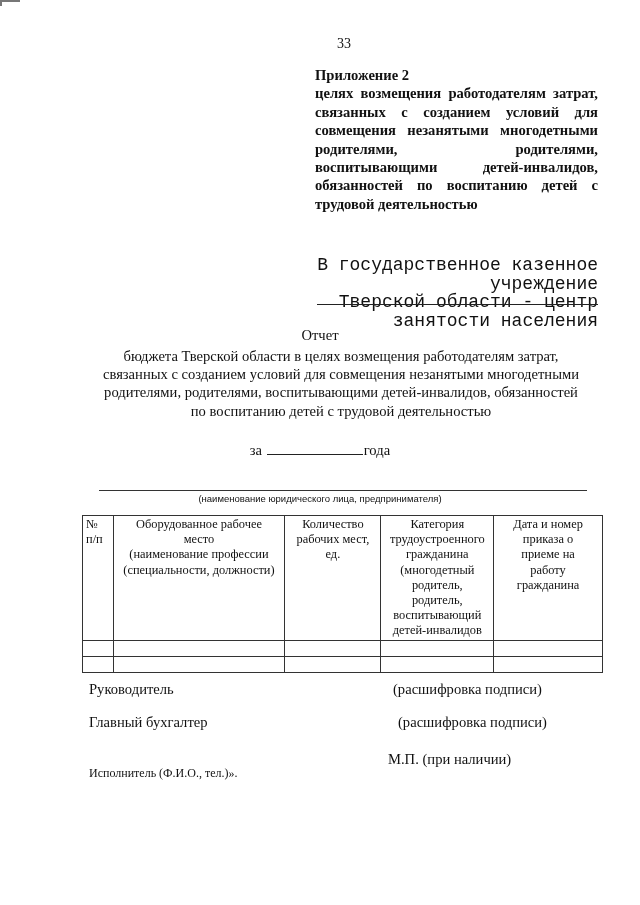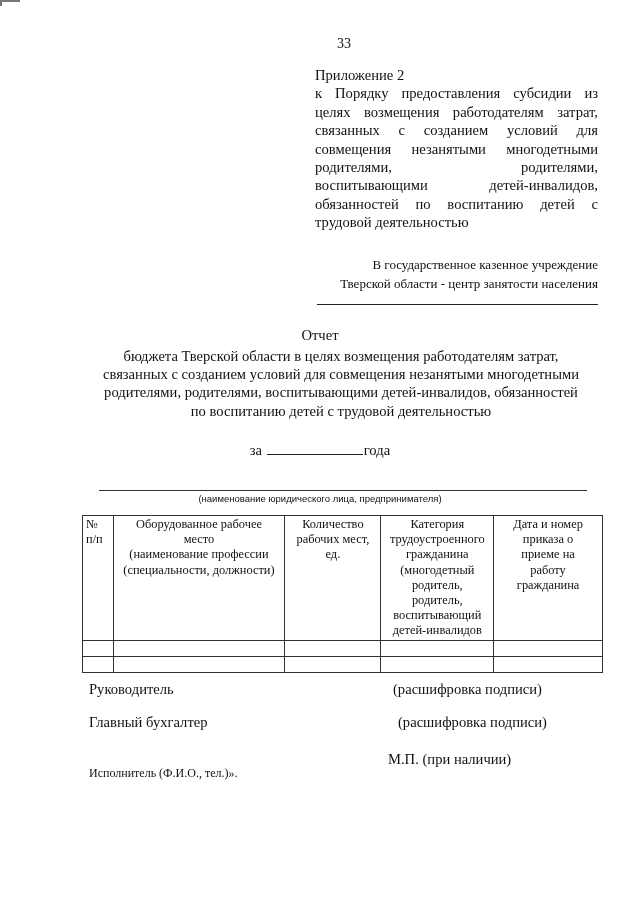--- a/index.html
+++ b/index.html
@@ -3,24 +3,24 @@
 <meta charset="utf-8">
 <style>
   html, body { margin: 0; padding: 0; background: #ffffff; }
   body { width: 640px; height: 905px; position: relative; overflow: hidden;
          font-family: "Liberation Serif", "DejaVu Serif", serif; color: #111; }
   .abs { position: absolute; }
   .corner { left: 0; top: 0; width: 20px; height: 3px; border-top: 2px solid #777; }
   .corner-tick { left: 0; top: 0; width: 2px; height: 6px; background: #777; }
   .page-num { left: 337px; top: 36px; font-size: 14px; }
   .appendix { left: 315px; top: 66px; width: 283px; font-size: 14.6px; line-height: 18.4px; }
-  .appendix .line { display: block; text-align: justify; text-align-last: justify; white-space: nowrap; }
+  .appendix .line { display: block; text-align: justify; text-align-last: justify; white-space: nowrap; font-weight: bold; }
   .appendix .line.last { text-align-last: left; }
   .appendix .line.first { text-align-last: left; }
-  .addressee { left: 280px; top: 256px; width: 318px; font-size: 13px; line-height: 18.5px; text-align: right; }
+  .addressee { left: 280px; top: 256px; width: 318px; font-size: 18px; line-height: 18.5px; text-align: right; font-family: Liberation Mono, monospace; }
   .sig-line-top { left: 317px; top: 304px; width: 281px; border-top: 1px solid #222; }
   .report-title { left: 0; width: 640px; top: 327px; font-size: 14.6px; text-align: center; }
   .report-desc { left: 80px; width: 522px; top: 347px; font-size: 14.6px; line-height: 18.2px; text-align: center; }
   .period { left: 0; width: 640px; top: 441px; font-size: 14.6px; text-align: center; }
   .period .blank { display: inline-block; width: 96px; border-bottom: 1px solid #222; height: 13px; vertical-align: baseline; margin: 0 1px; }
   .entity-line { left: 99px; top: 490px; width: 488px; border-top: 1px solid #333; }
   .entity-caption { left: 0; width: 640px; top: 493px; font-size: 9.5px; text-align: center; font-family: "Liberation Sans", "DejaVu Sans", sans-serif; }
   table.report { position: absolute; left: 82px; top: 515px; width: 521px; border-collapse: collapse;
                  font-size: 12.4px; line-height: 15.2px; }
   table.report th, table.report td { border: 1px solid #333; padding: 1px 3px; vertical-align: top; font-weight: normal; }
@@ -39,21 +39,20 @@
 </head>
 <body>
 
 <div class="abs corner"></div>
 <div class="abs corner-tick"></div>
 
 <div class="abs page-num">33</div>
 
 <div class="abs appendix">
   <span class="line first">Приложение 2</span>
-  <span class="line">к Порядку предоставления субсидии из</span>
   <span class="line">целях возмещения работодателям затрат,</span>
   <span class="line">связанных с созданием условий для</span>
   <span class="line">совмещения незанятыми многодетными</span>
   <span class="line">родителями, родителями,</span>
   <span class="line">воспитывающими детей-инвалидов,</span>
   <span class="line">обязанностей по воспитанию детей с</span>
   <span class="line last">трудовой деятельностью</span>
 </div>
 
 <div class="abs addressee">

